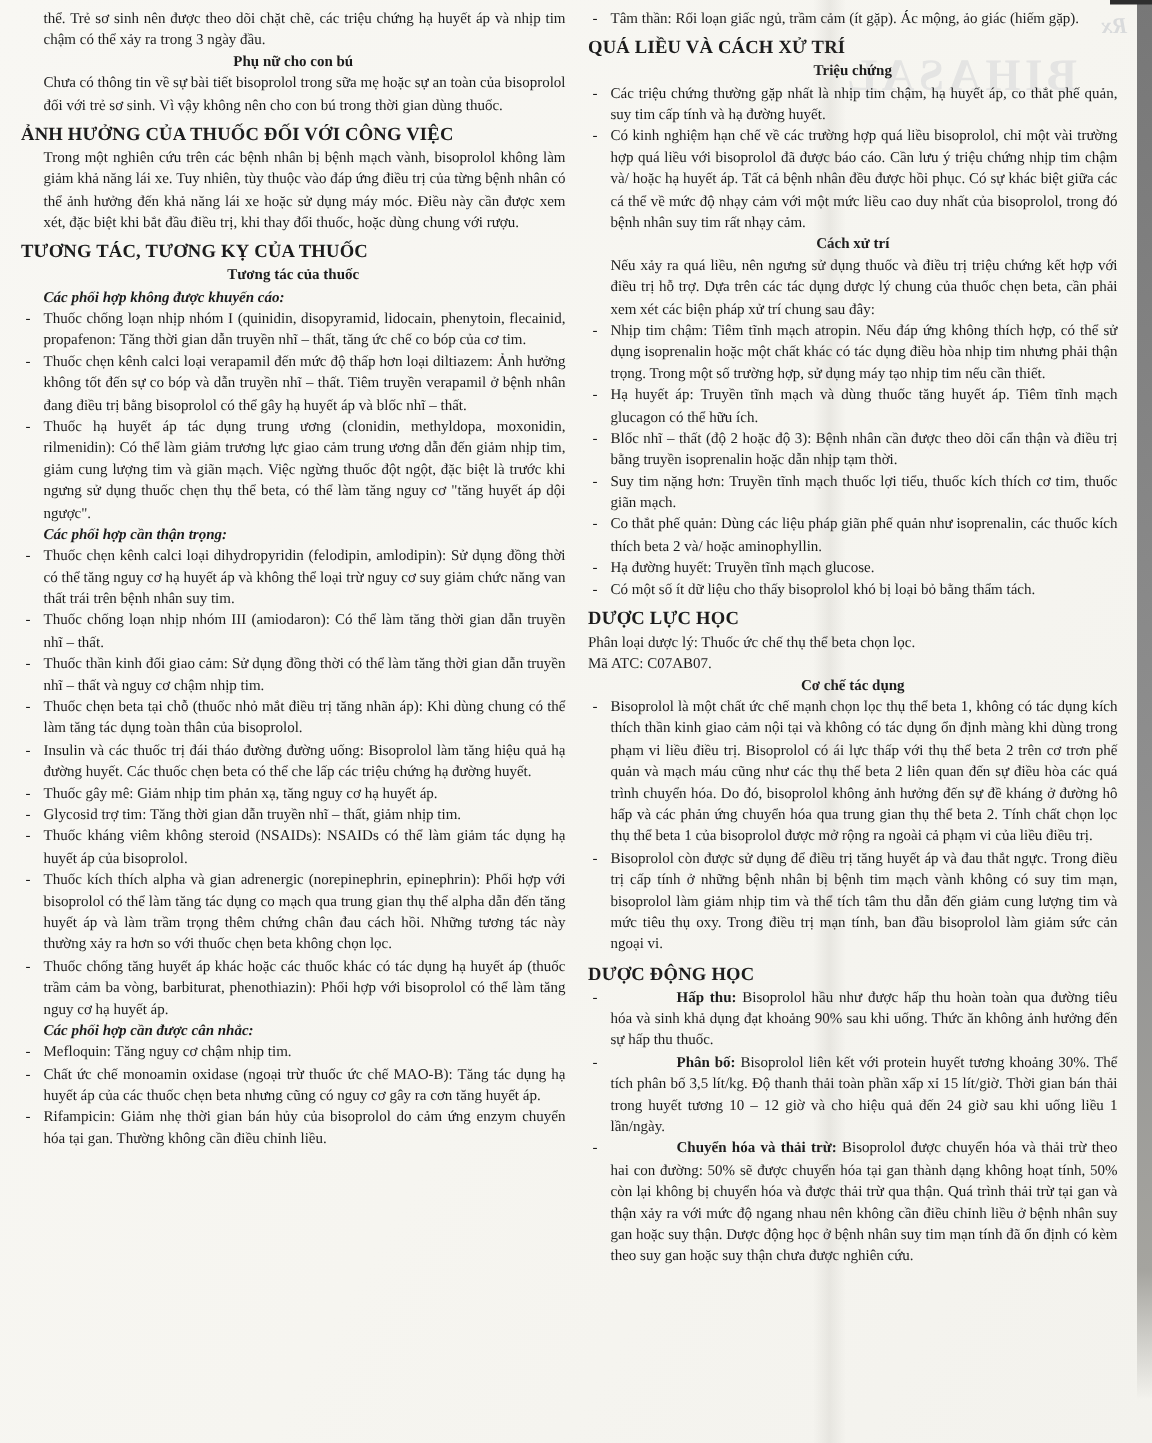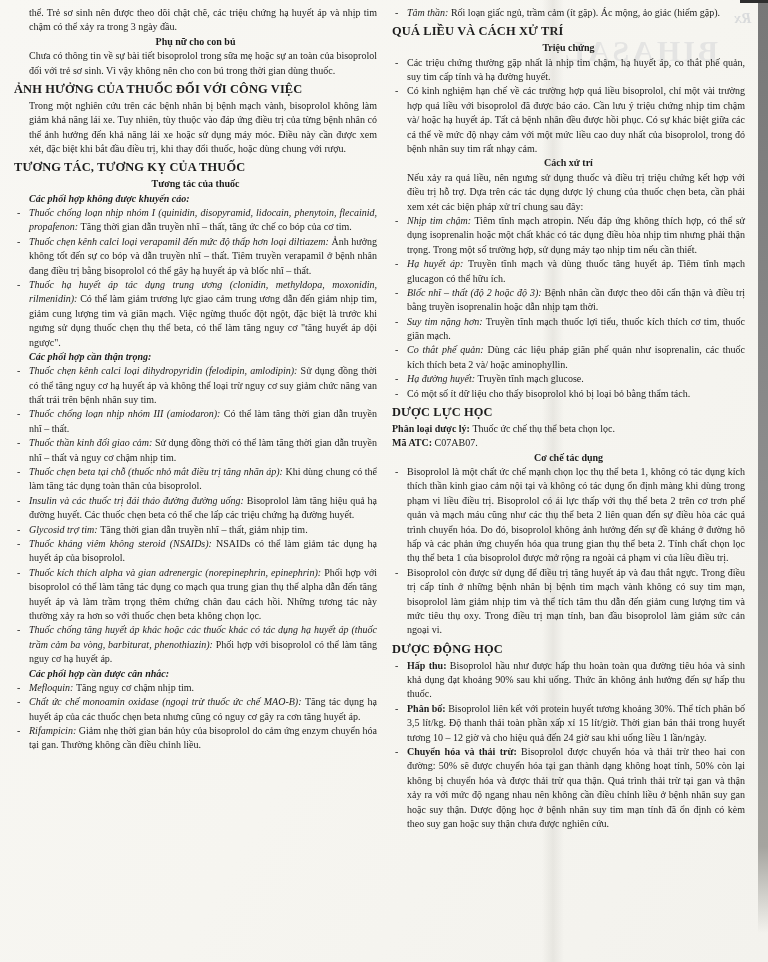--- a/index.html
+++ b/index.html
@@ -5,27 +5,27 @@
   html,body{margin:0;padding:0;background:#dddcd8;}
   .page{position:relative;width:768px;height:962px;overflow:hidden;
         background:linear-gradient(120deg,#f8f7f3 0%,#f6f5f0 55%,#f3f2ed 100%);
         font-family:"Liberation Serif","DejaVu Serif",serif;color:#1c1c1c;}
   .col{position:absolute;top:6px;}
   .col-left{left:14px;width:363px;}
   .col-right{left:392px;width:353px;}
   .blk{font-size:10px;line-height:1.44;text-align:justify;}
   .h1{font-weight:bold;font-size:12.4px;margin-top:3px;letter-spacing:.15px;text-align:left;}
   .h2{font-weight:bold;text-align:center;}
-  .h2l .lead{font-weight:bold;}
+  .h2l .lead{font-weight:normal;}
   .bi{font-weight:bold;font-style:italic;padding-left:15px;text-align:left;}
   .p{padding-left:15px;}
   .li{position:relative;padding-left:15px;}
   .li::before{content:"-";position:absolute;left:3px;top:0;}
-  .lead.i{font-style:italic;}
-  .lead.b{font-weight:bold;font-style:normal;}
+  .lead.i{}
+  .lead.b{font-weight:bold;font-style:normal;margin-left:44px;}
   .edge-strip{position:absolute;right:0;top:0;width:10px;height:962px;
         background:linear-gradient(to bottom,#777 0%,#8f8f8f 55%,#a5a49f 88%,rgba(165,164,159,0) 97%);}
   .corner-line{position:absolute;top:0;right:0;width:28px;height:3px;background:#2e2e2e;}
   .crease{position:absolute;top:0;left:542px;width:22px;height:962px;pointer-events:none;
         background:linear-gradient(to right,rgba(0,0,0,0),rgba(115,110,100,.10),rgba(0,0,0,0));}
   .ghost{position:absolute;color:rgba(105,115,140,.20);font-weight:bold;transform:scaleX(-1);}
   .ghost-rx{right:16px;top:10px;font-size:15px;font-style:italic;}
   .ghost-brand{right:50px;top:34px;font-size:30px;letter-spacing:3px;color:rgba(105,115,140,.13);}
 </style>
 </head>
@@ -45,20 +45,21 @@
       <div class="blk bi">Các phối hợp không được khuyến cáo:</div>
       <div class="blk li"><span class="lead i">Thuốc chống loạn nhịp nhóm I (quinidin, disopyramid, lidocain, phenytoin, flecainid, propafenon: </span>Tăng thời gian dẫn truyền nhĩ – thất, tăng ức chế co bóp của cơ tim.</div>
       <div class="blk li"><span class="lead i">Thuốc chẹn kênh calci loại verapamil đến mức độ thấp hơn loại diltiazem: </span>Ảnh hưởng không tốt đến sự co bóp và dẫn truyền nhĩ – thất. Tiêm truyền verapamil ở bệnh nhân đang điều trị bằng bisoprolol có thể gây hạ huyết áp và blốc nhĩ – thất.</div>
       <div class="blk li"><span class="lead i">Thuốc hạ huyết áp tác dụng trung ương (clonidin, methyldopa, moxonidin, rilmenidin): </span>Có thể làm giảm trương lực giao cảm trung ương dẫn đến giảm nhịp tim, giảm cung lượng tim và giãn mạch. Việc ngừng thuốc đột ngột, đặc biệt là trước khi ngưng sử dụng thuốc chẹn thụ thể beta, có thể làm tăng nguy cơ "tăng huyết áp dội ngược".</div>
       <div class="blk bi">Các phối hợp cần thận trọng:</div>
       <div class="blk li"><span class="lead i">Thuốc chẹn kênh calci loại dihydropyridin (felodipin, amlodipin): </span>Sử dụng đồng thời có thể tăng nguy cơ hạ huyết áp và không thể loại trừ nguy cơ suy giảm chức năng van thất trái trên bệnh nhân suy tim.</div>
       <div class="blk li"><span class="lead i">Thuốc chống loạn nhịp nhóm III (amiodaron): </span>Có thể làm tăng thời gian dẫn truyền nhĩ – thất.</div>
       <div class="blk li"><span class="lead i">Thuốc thần kinh đối giao cảm: </span>Sử dụng đồng thời có thể làm tăng thời gian dẫn truyền nhĩ – thất và nguy cơ chậm nhịp tim.</div>
       <div class="blk li"><span class="lead i">Thuốc chẹn beta tại chỗ (thuốc nhỏ mắt điều trị tăng nhãn áp): </span>Khi dùng chung có thể làm tăng tác dụng toàn thân của bisoprolol.</div>
       <div class="blk li"><span class="lead i">Insulin và các thuốc trị đái tháo đường đường uống: </span>Bisoprolol làm tăng hiệu quả hạ đường huyết. Các thuốc chẹn beta có thể che lấp các triệu chứng hạ đường huyết.</div>
+      <div class="blk li"><span class="lead i">Thuốc gây mê: </span>Giảm nhịp tim phản xạ, tăng nguy cơ hạ huyết áp.</div>
       <div class="blk li"><span class="lead i">Glycosid trợ tim: </span>Tăng thời gian dẫn truyền nhĩ – thất, giảm nhịp tim.</div>
       <div class="blk li"><span class="lead i">Thuốc kháng viêm không steroid (NSAIDs): </span>NSAIDs có thể làm giảm tác dụng hạ huyết áp của bisoprolol.</div>
       <div class="blk li"><span class="lead i">Thuốc kích thích alpha và gian adrenergic (norepinephrin, epinephrin): </span>Phối hợp với bisoprolol có thể làm tăng tác dụng co mạch qua trung gian thụ thể alpha dẫn đến tăng huyết áp và làm trầm trọng thêm chứng chân đau cách hồi. Những tương tác này thường xảy ra hơn so với thuốc chẹn beta không chọn lọc.</div>
       <div class="blk li"><span class="lead i">Thuốc chống tăng huyết áp khác hoặc các thuốc khác có tác dụng hạ huyết áp (thuốc trầm cảm ba vòng, barbiturat, phenothiazin): </span>Phối hợp với bisoprolol có thể làm tăng nguy cơ hạ huyết áp.</div>
       <div class="blk bi">Các phối hợp cần được cân nhắc:</div>
       <div class="blk li"><span class="lead i">Mefloquin: </span>Tăng nguy cơ chậm nhịp tim.</div>
       <div class="blk li"><span class="lead i">Chất ức chế monoamin oxidase (ngoại trừ thuốc ức chế MAO-B): </span>Tăng tác dụng hạ huyết áp của các thuốc chẹn beta nhưng cũng có nguy cơ gây ra cơn tăng huyết áp.</div>
       <div class="blk li"><span class="lead i">Rifampicin: </span>Giảm nhẹ thời gian bán hủy của bisoprolol do cảm ứng enzym chuyển hóa tại gan. Thường không cần điều chỉnh liều.</div>
     </div>
   <div class="col col-right" id="col1">

